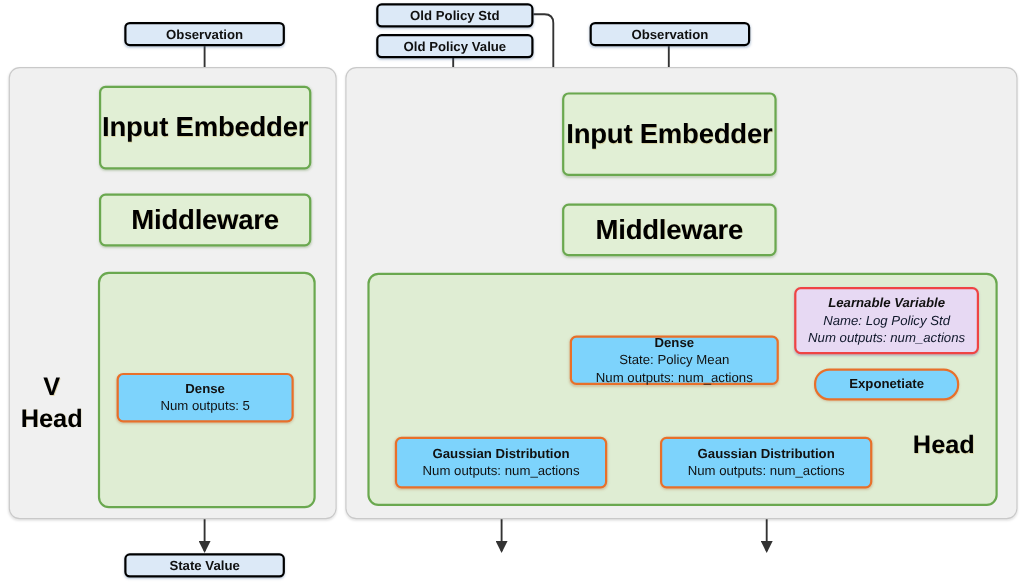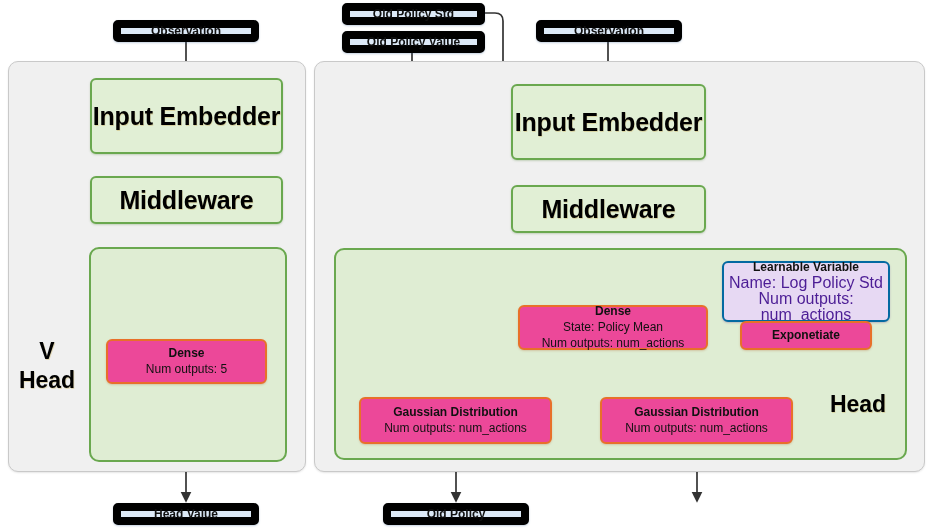--- a/index.html
+++ b/index.html
@@ -46,56 +46,57 @@
     box-shadow: 0 1px 2px rgba(110,150,90,0.35);
   }
   .green-node .title {
     font-weight: bold;
     font-size: 25px;
     color: #000000;
     letter-spacing: -0.2px;
     text-shadow: 0.5px 0.5px 0 rgba(210,190,120,0.55);
   }
   .orange-node {
-    background: #ec4899;
+    background: #7dd3fc;
     border: 2px solid #e8702a;
     box-shadow: 0 1px 2px rgba(180,110,60,0.30);
   }
   .orange-node .title {
     font-weight: bold;
     font-size: 12px;
     color: #111111;
     line-height: 15px;
   }
   .orange-node .sub {
     font-size: 12px;
     color: #111111;
     line-height: 16px;
   }
   .purple-node {
     background: #e7d9f3;
-    border: 2px solid #0369a1;
+    border: 2px solid #ef4444;
     box-shadow: 0 1px 2px rgba(100,60,140,0.30);
+    font-style: italic;
   }
   .purple-node .title {
     font-weight: bold;
     font-size: 12px;
     color: #111111;
     line-height: 15px;
   }
   .purple-node .sub {
-    font-size: 16px;
-    color: #4c1d95;
+    font-size: 12px;
+    color: #0f172a;
     line-height: 16px;
   }
   .io-node {
     position: absolute;
     box-sizing: border-box;
     background: #dce9f7;
-    border: 8px solid #000000;
+    border: 2px solid #000000;
     border-radius: 5px;
     display: flex;
     align-items: center;
     justify-content: center;
     font-size: 12px;
     font-weight: bold;
     color: #101010;
     box-shadow: 0 1px 2px rgba(60,100,150,0.30);
   }
   .head-label {
@@ -170,21 +171,21 @@
 
   <div class="node green-node" style="left:90px; top:176px; width:193px; height:48px;">
     <div class="title">Middleware</div>
   </div>
 
   <div class="node orange-node" style="left:106px; top:339px; width:161px; height:45px;">
     <div class="title">Dense</div>
     <div class="sub">Num outputs: 5</div>
   </div>
 
-  <div class="io-node" style="left:113px; top:503px; width:146px; height:22px;">Head Value</div>
+  <div class="io-node" style="left:113px; top:503px; width:146px; height:22px;">State Value</div>
 
   <div class="panel" style="left:314px; top:61px; width:609px; height:409px;"></div>
 
   <div class="greenzone" style="left:334px; top:248px; width:569px; height:208px;"></div>
 
   <div class="head-label" style="left:820px; top:390px; width:76px;">
     <div>Head</div>
   </div>
 
   <div class="io-node" style="left:342px; top:3px; width:143px; height:22px;">Old Policy Std</div>
@@ -206,30 +207,29 @@
     <div class="sub">State: Policy Mean</div>
     <div class="sub">Num outputs: num_actions</div>
   </div>
 
   <div class="node purple-node" style="left:722px; top:261px; width:168px; height:61px;">
     <div class="title">Learnable Variable</div>
     <div class="sub">Name: Log Policy Std</div>
     <div class="sub">Num outputs: num_actions</div>
   </div>
 
-  <div class="node orange-node" style="left:740px; top:321px; width:132px; height:29px;">
+  <div class="node orange-node" style="left:740px; top:335px; width:132px; height:29px;border-radius:14px;">
     <div class="title">Exponetiate</div>
   </div>
 
   <div class="node orange-node" style="left:359px; top:397px; width:193px; height:47px;">
     <div class="title">Gaussian Distribution</div>
     <div class="sub">Num outputs: num_actions</div>
   </div>
 
   <div class="node orange-node" style="left:600px; top:397px; width:193px; height:47px;">
     <div class="title">Gaussian Distribution</div>
     <div class="sub">Num outputs: num_actions</div>
   </div>
 
-  <div class="io-node" style="left:383px; top:503px; width:146px; height:22px;">Old Policy</div>
 
 
 </div>
 
 </body></html>

